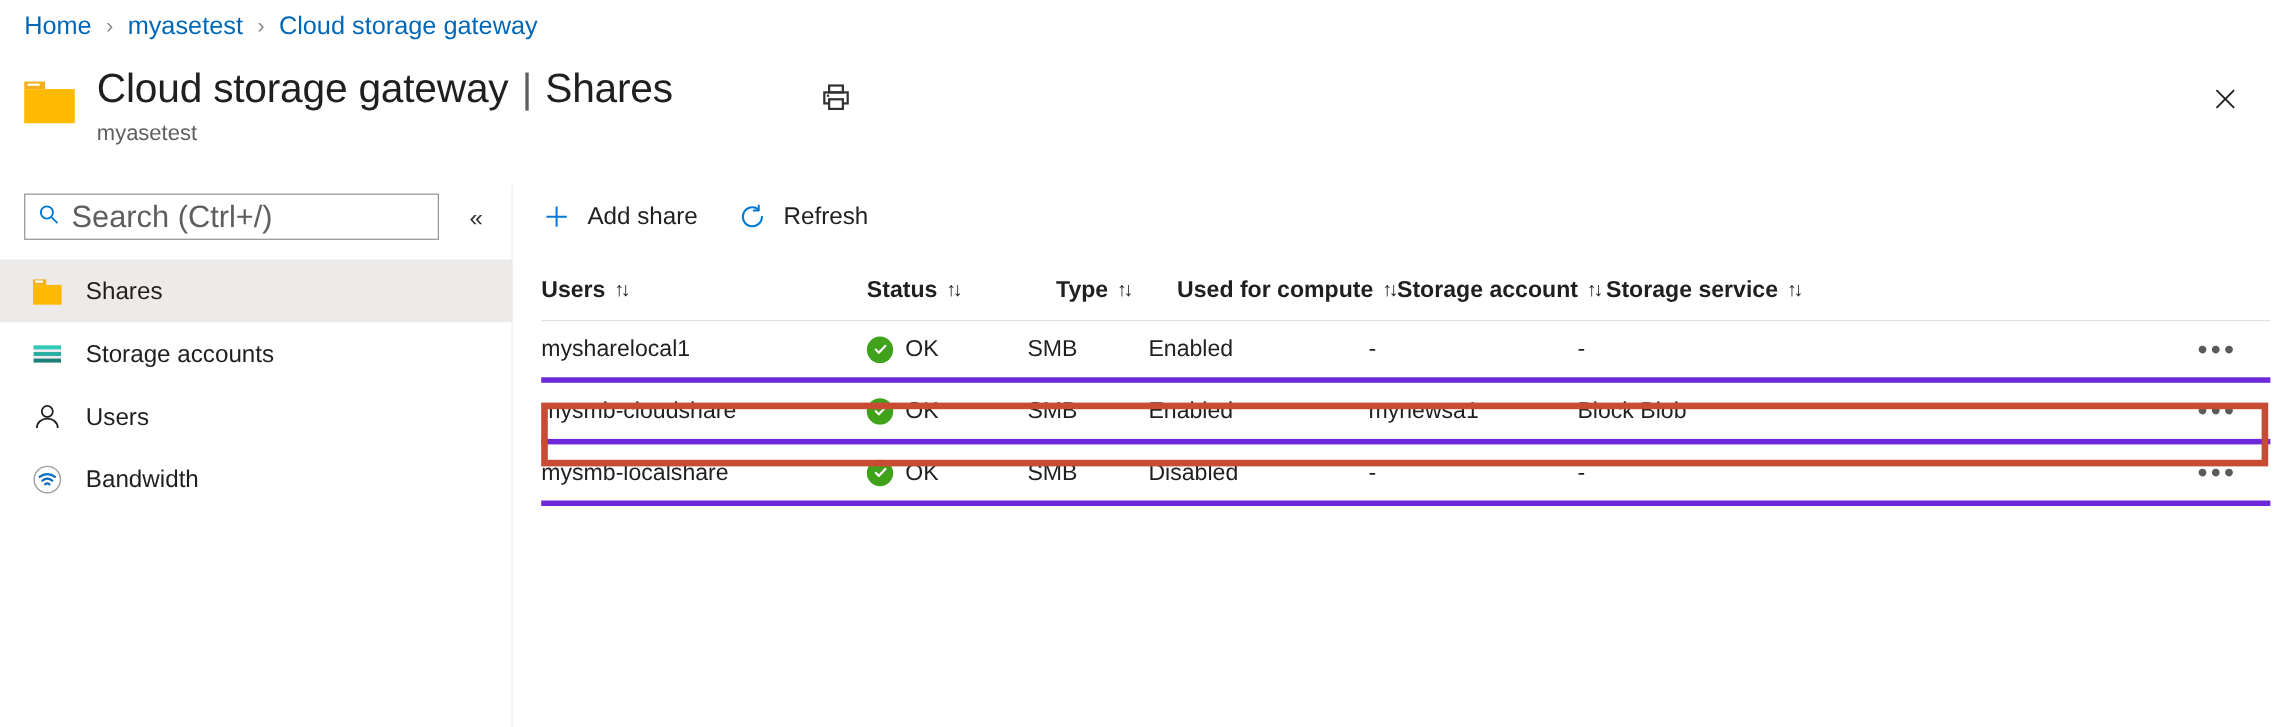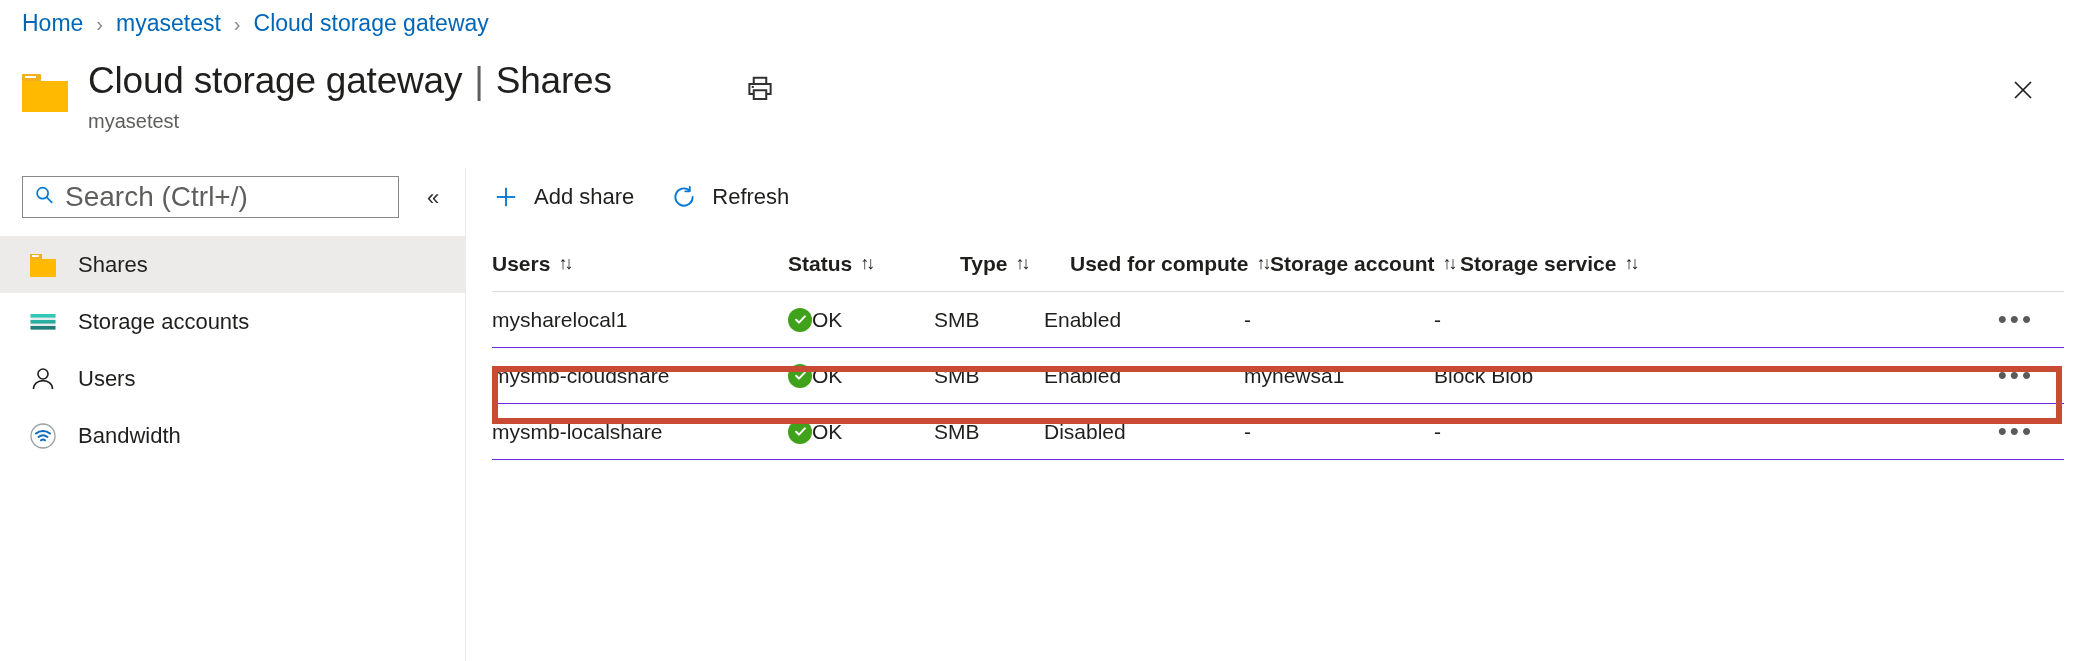--- a/index.html
+++ b/index.html
@@ -114,42 +114,42 @@
   .tb-btn {
     display: flex; align-items: center; cursor: pointer;
     font-size: 22px; color: #201f1e; gap: 14px;
   }
   .tb-ico { width: 28px; height: 28px; display:flex; align-items:center; justify-content:center; flex:none; }
 
   
   .table { position: absolute; left: 26px; top: 68px; width: 1572px; }
   .tr {
     display: flex; align-items: center; height: 56px;
-    border-bottom: 1px solid #6d28d9; font-size: 21px; color: #201f1e;
+    border-bottom: 5px solid #6d28d9; font-size: 21px; color: #201f1e;
   }
   .thead { border-bottom: 1px solid #e1dfdd; font-weight: 600; }
   .th, .td { display: flex; align-items: center; }
   .sortico {
     margin-left: 8px; font-size: 18px; color: #201f1e; font-weight: 400;
     letter-spacing: -3px; white-space: nowrap;
   }
   .c-name    { width: 296px; }
   .c-status  { width: 146px; }
   .c-type    { width: 110px; }
   .c-compute { width: 200px; }
   .c-account { width: 190px; }
   .c-service { width: 198px; }
   .c-more    { flex: 1; display: flex; justify-content: flex-end; padding-right: 30px; }
   .th.c-name   { width: 296px; }
   .th.c-status { width: 146px; }
   .th.c-type   { width: 110px; margin-left: 26px; }
   .th.c-compute{ width: 200px; }
   .th.c-account{ width: 190px; }
   .th.c-service{ width: 198px; }
-  .okwrap { display:flex; align-items:center; gap:0; }
+  .okwrap { display:flex; align-items:center; gap:11px; }
   .okcircle {
     width: 24px; height: 24px; border-radius: 50%; background: #3fa21a;
     display:flex; align-items:center; justify-content:center; flex:none;
   }
   .ellipsis {
     letter-spacing: 3px; font-size: 26px; color: #5a5a5a; line-height: 0.6;
     cursor: pointer; user-select:none;
   }
   
   .highlight-box {

